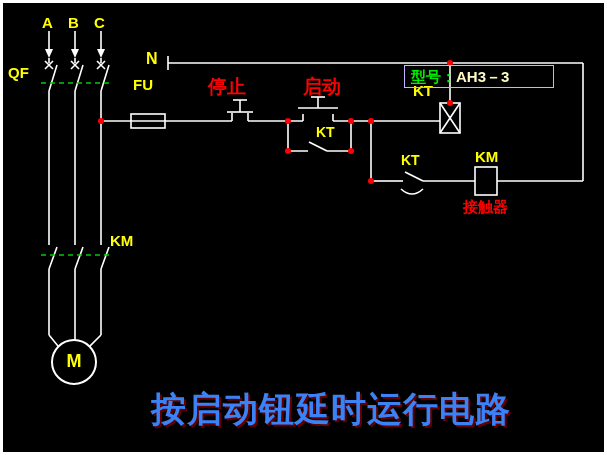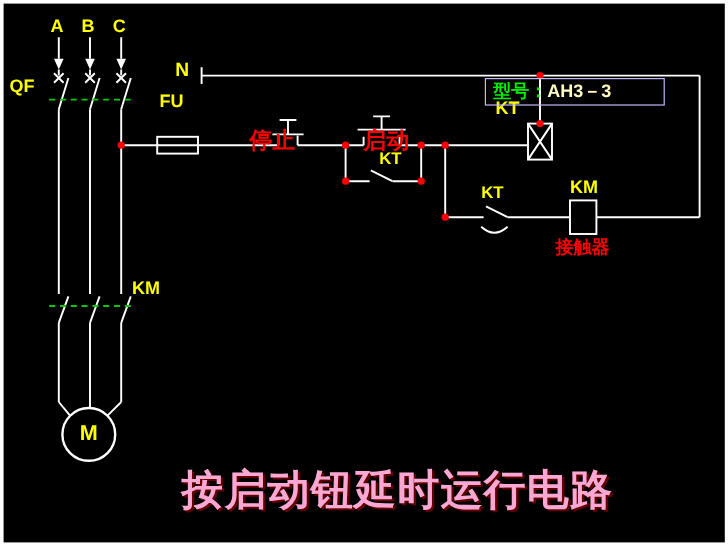--- a/index.html
+++ b/index.html
@@ -17,39 +17,39 @@
     position:absolute;
     font-weight:bold;
     line-height:1;
     white-space:nowrap;
   }
   .yellow { color:#ffff00; }
   .red    { color:#ff0000; }
   .fs14 { font-size:14px; }
   .fs15 { font-size:15px; }
   .fs16 { font-size:16px; }
-  .fs19 { font-size:19px;margin-top:31px; }
+  .fs19 { font-size:19px; }
   .model-box {
     position:absolute;
     left:401px; top:62px;
     width:142px; height:21px;
     border:1px solid #c4b5fd;
     display:flex; align-items:center;
     padding-left:6px;
     font-size:15px; font-weight:bold;
     line-height:1;
   }
   .model-label { color:#00ee00; }
   .model-value { color:#fef9c3; }
   .big-title {
     position:absolute;
     left:148px; top:388px;
     font-size:35px;
     font-weight:bold;
-    color:#f9a8d4;
+    color:#3b82f6;
     letter-spacing:1px;
     text-shadow:2px 2px 0 #660000;
     line-height:1;
     white-space:nowrap;
   }
   .watermark {
     position:absolute;
     left:456px; top:428px;
     font-size:15px;
     color:rgba(230,230,230,0.9);

